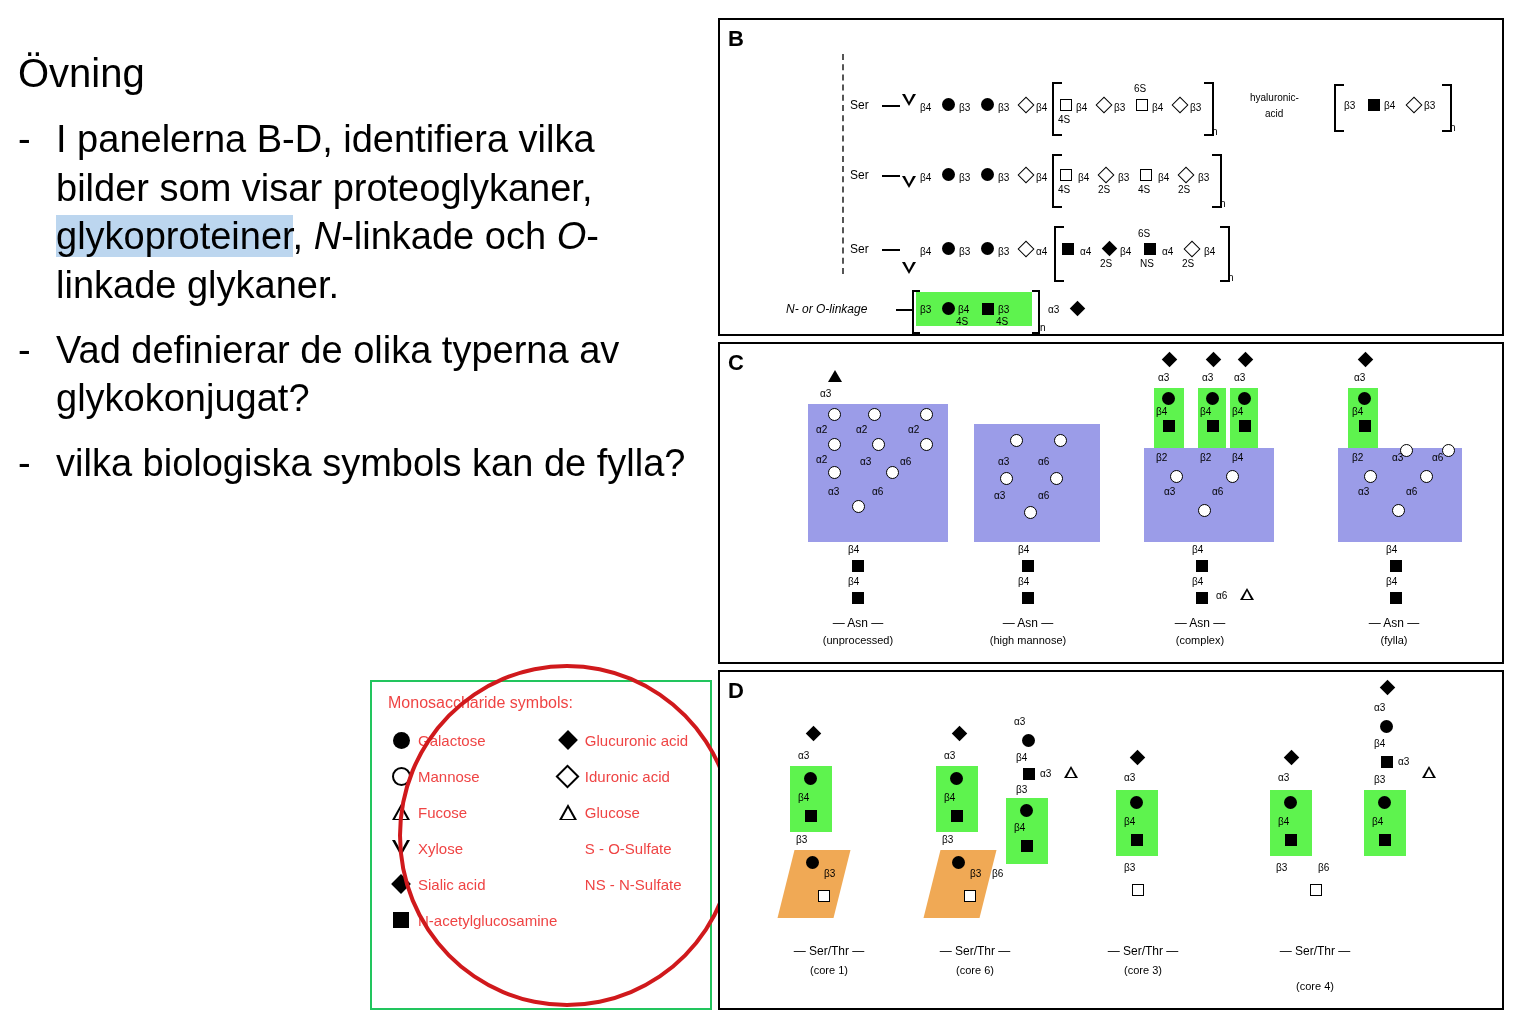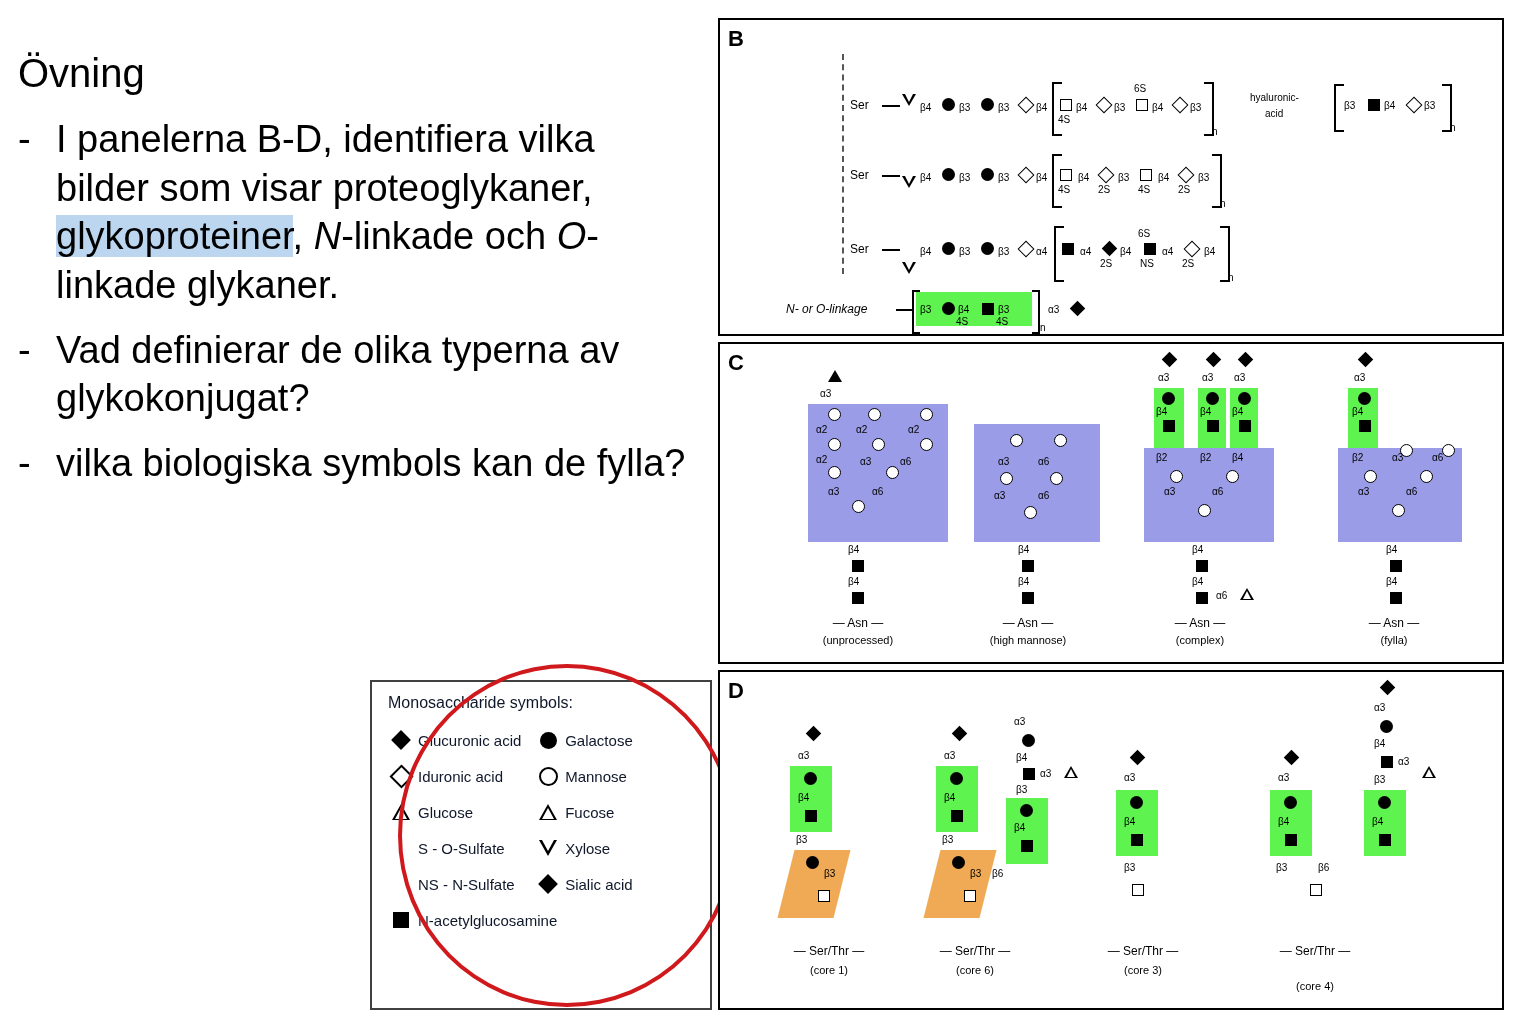--- a/index.html
+++ b/index.html
@@ -19,22 +19,22 @@
   #left-col .title{font-size:40px;margin-bottom:6px;}
   .bullet{display:flex;margin-top:16px;}
   .bullet .dash{width:38px;flex:0 0 38px;}
   .bullet .btext{flex:1;}
   .hl-blue{background:#bcd6ef;}
   .ital{font-style:italic;}
 
   
   #legend{
     position:absolute;left:370px;top:680px;width:342px;height:330px;
-    border:2px solid #404040;background:#fff;
-    font-size:15px;color:#0f172a;
+    border:2px solid #22c55e;background:#fff;
+    font-size:15px;color:#ef4444;
     box-sizing:border-box;padding:10px 12px;
   }
   #legend .legend-title{font-size:16px;margin:2px 0 10px 4px;}
   #legend .cols{display:flex;}
   #legend .col{display:flex;flex-direction:column;}
   #legend .col.c1{width:170px;}
   #legend .col.c2{width:150px;}
   .leg-item{display:flex;align-items:center;height:36px;}
   .leg-item .sym{width:34px;flex:0 0 34px;display:flex;align-items:center;justify-content:center;}
   .leg-item .lab{font-size:15px;}
@@ -121,20 +121,52 @@
 
   <div class="bullet">
     <div class="dash">-</div>
     <div class="btext">vilka biologiska symbols kan de fylla?</div>
   </div>
 </div>
 
 <div id="legend">
   <div class="legend-title">Monosaccharide symbols:</div>
   <div class="cols">
+    <div class="col c1">
+      <div class="leg-item">
+        <span class="sym">
+            <span class="s-circle-f"></span>
+          </span>
+        <span class="lab">Galactose</span>
+      </div>
+      <div class="leg-item">
+        <span class="sym">
+            <span class="s-circle-o"></span>
+          </span>
+        <span class="lab">Mannose</span>
+      </div>
+      <div class="leg-item">
+        <span class="sym">
+            <span class="s-tri-up-o"></span>
+          </span>
+        <span class="lab">Fucose</span>
+      </div>
+      <div class="leg-item">
+        <span class="sym">
+            <span class="s-tri-dn-o"></span>
+          </span>
+        <span class="lab">Xylose</span>
+      </div>
+      <div class="leg-item">
+        <span class="sym">
+            <span class="s-diamond-f"></span>
+          </span>
+        <span class="lab">Sialic acid</span>
+      </div>
+    </div>
     <div class="col c2">
       <div class="leg-item">
         <span class="sym">
             <span class="s-diamond-f"></span>
           </span>
         <span class="lab">Glucuronic acid</span>
       </div>
       <div class="leg-item">
         <span class="sym">
             <span class="s-diamond-o"></span>
@@ -147,52 +179,20 @@
           </span>
         <span class="lab">Glucose</span>
       </div>
       <div class="leg-item">
         <span class="sym"></span>
         <span class="lab">S - O-Sulfate</span>
       </div>
       <div class="leg-item">
         <span class="sym"></span>
         <span class="lab">NS - N-Sulfate</span>
-      </div>
-    </div>
-    <div class="col c1">
-      <div class="leg-item">
-        <span class="sym">
-            <span class="s-circle-f"></span>
-          </span>
-        <span class="lab">Galactose</span>
-      </div>
-      <div class="leg-item">
-        <span class="sym">
-            <span class="s-circle-o"></span>
-          </span>
-        <span class="lab">Mannose</span>
-      </div>
-      <div class="leg-item">
-        <span class="sym">
-            <span class="s-tri-up-o"></span>
-          </span>
-        <span class="lab">Fucose</span>
-      </div>
-      <div class="leg-item">
-        <span class="sym">
-            <span class="s-tri-dn-o"></span>
-          </span>
-        <span class="lab">Xylose</span>
-      </div>
-      <div class="leg-item">
-        <span class="sym">
-            <span class="s-diamond-f"></span>
-          </span>
-        <span class="lab">Sialic acid</span>
       </div>
     </div>
   </div>
   <div class="leg-wide">
     <span class="sym">
         <span class="s-square-f"></span>
       </span>
     <span class="lab">N-acetylglucosamine</span>
   </div>
 </div>

